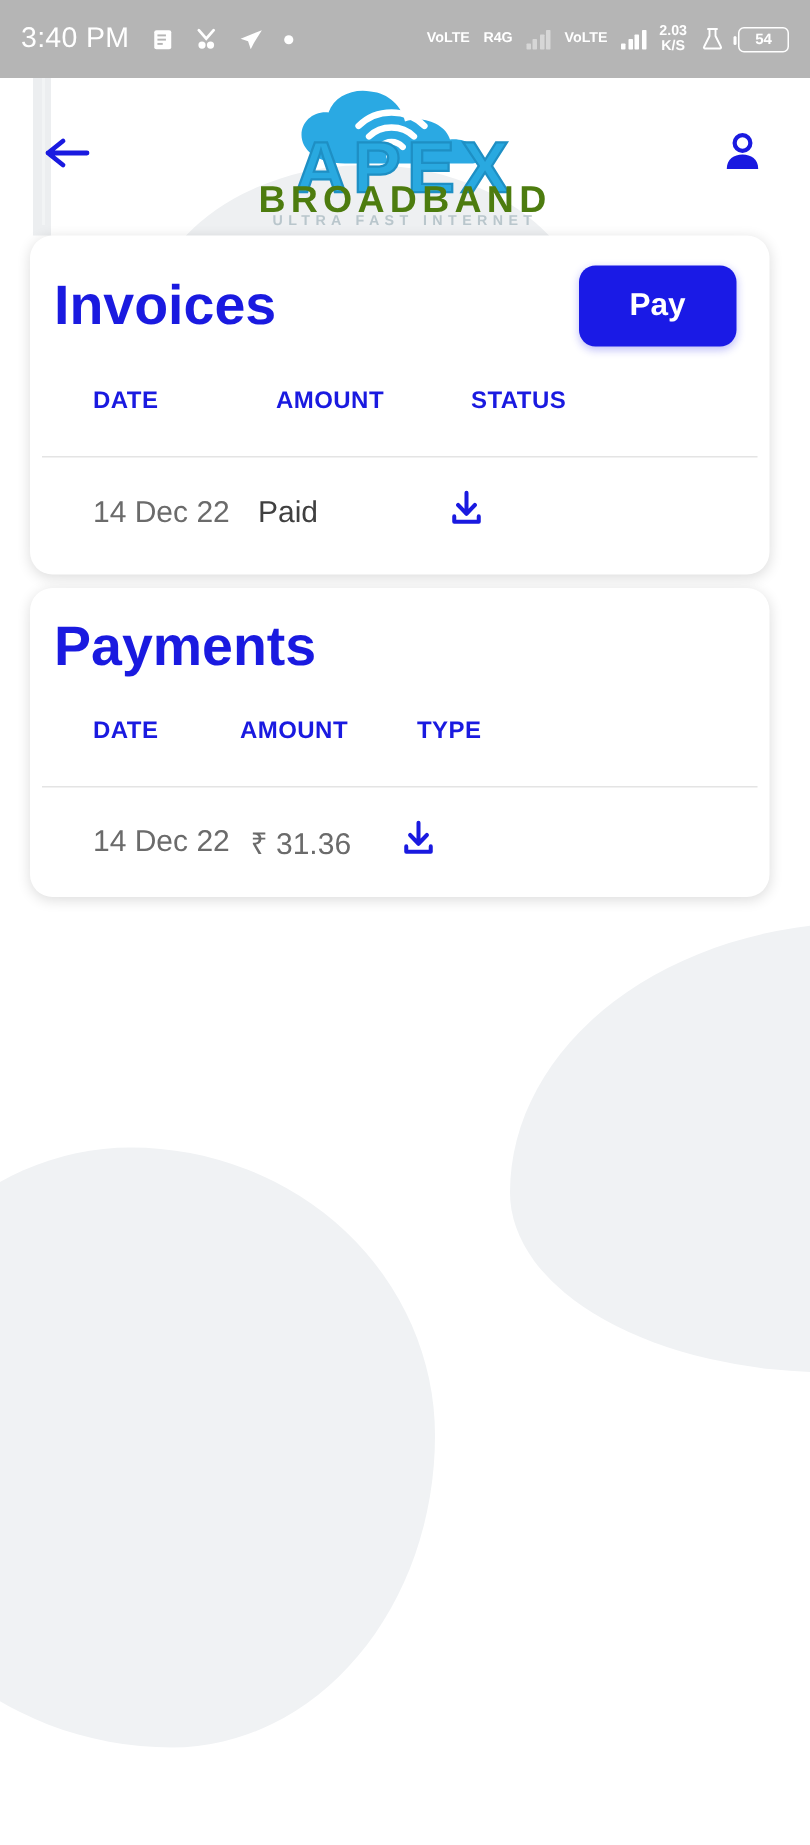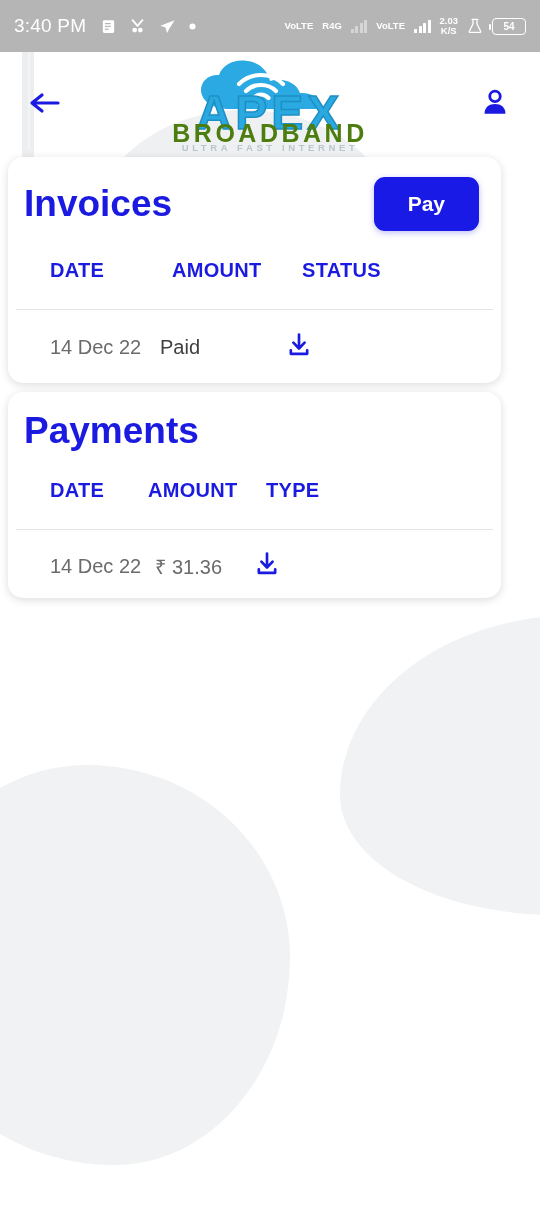--- a/index.html
+++ b/index.html
@@ -89,41 +89,41 @@
     letter-spacing:3.5px; line-height:1; white-space:nowrap;
   }
   .logo-tag {
     position:absolute; left:50%; top:84px; transform:translateX(-50%);
     font-size:9.5px; font-weight:bold; color:#b9c6cc;
     letter-spacing:3.6px; line-height:1; white-space:nowrap;
   }
 
   
   .card {
-    position:absolute; left:8px; width:493px;
+    position:absolute; left:20px; width:493px;
     background:#ffffff; border-radius:15px;
     box-shadow:0 2px 9px rgba(0,0,0,.14);
     z-index:12;
   }
   #invoices-card { top:157px; height:226px; }
   #payments-card { top:392px; height:206px; }
 
   .card-head { display:flex; align-items:center; padding:20px 22px 0 16px; }
   .card-title { font-size:37px; font-weight:bold; color:#1a1ae0; line-height:1.05; }
 
   .pay-btn {
     margin-left:auto; background:#1a1ae6; color:#fff;
     font-size:21px; font-weight:bold;
     padding:15px 34px; border:none; border-radius:11px;
     cursor:pointer; box-shadow:0 2px 6px rgba(26,26,230,.28);
     font-family:inherit;
   }
 
   .col-head {
-    display:flex; color:#1a1ae0; font-size:20px; font-weight:bold;
+    display:flex; color:#1a1ae0; font-size:16px; font-weight:bold;
     letter-spacing:.3px;
   }
   .row {
     display:flex; color:#6b6b6b; font-size:20px; align-items:center;
   }
   .divider { height:1px; background:#e4e4e4; margin:0 8px; }
 
   
   #invoices-card .col-head { padding:28px 0 0 42px; }
   #invoices-card .col-head .c-date   { width:122px; }

